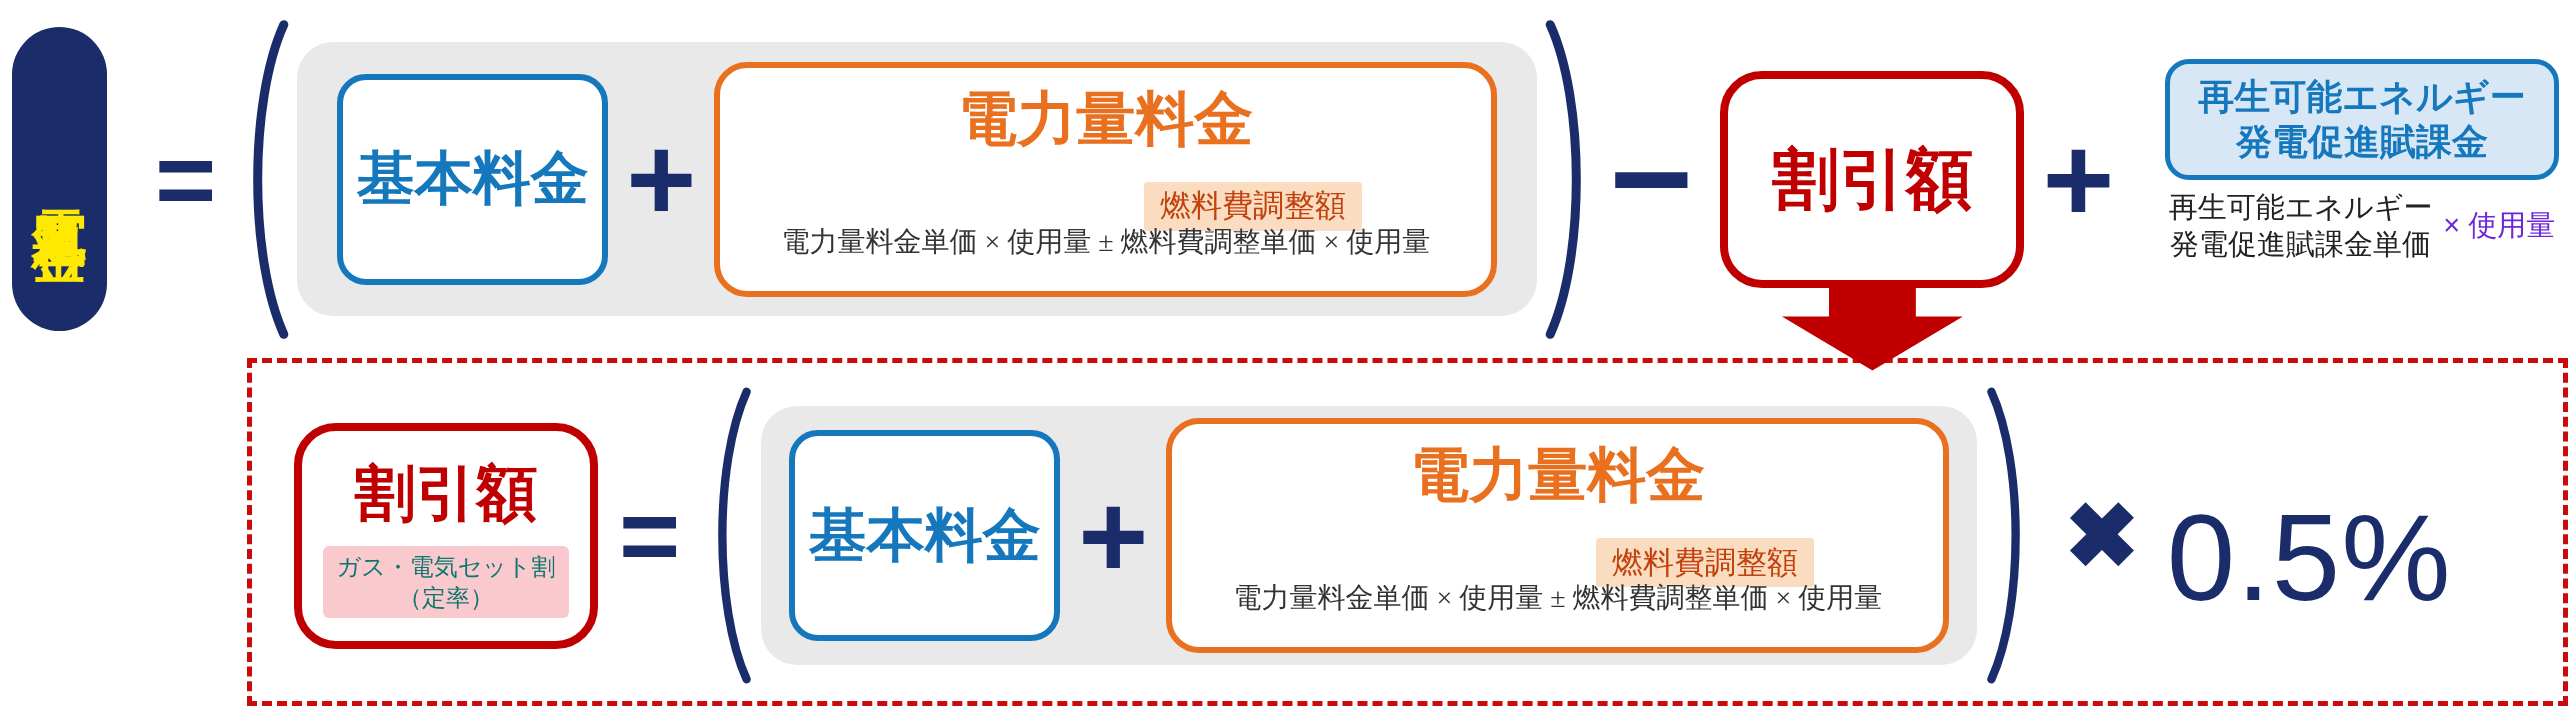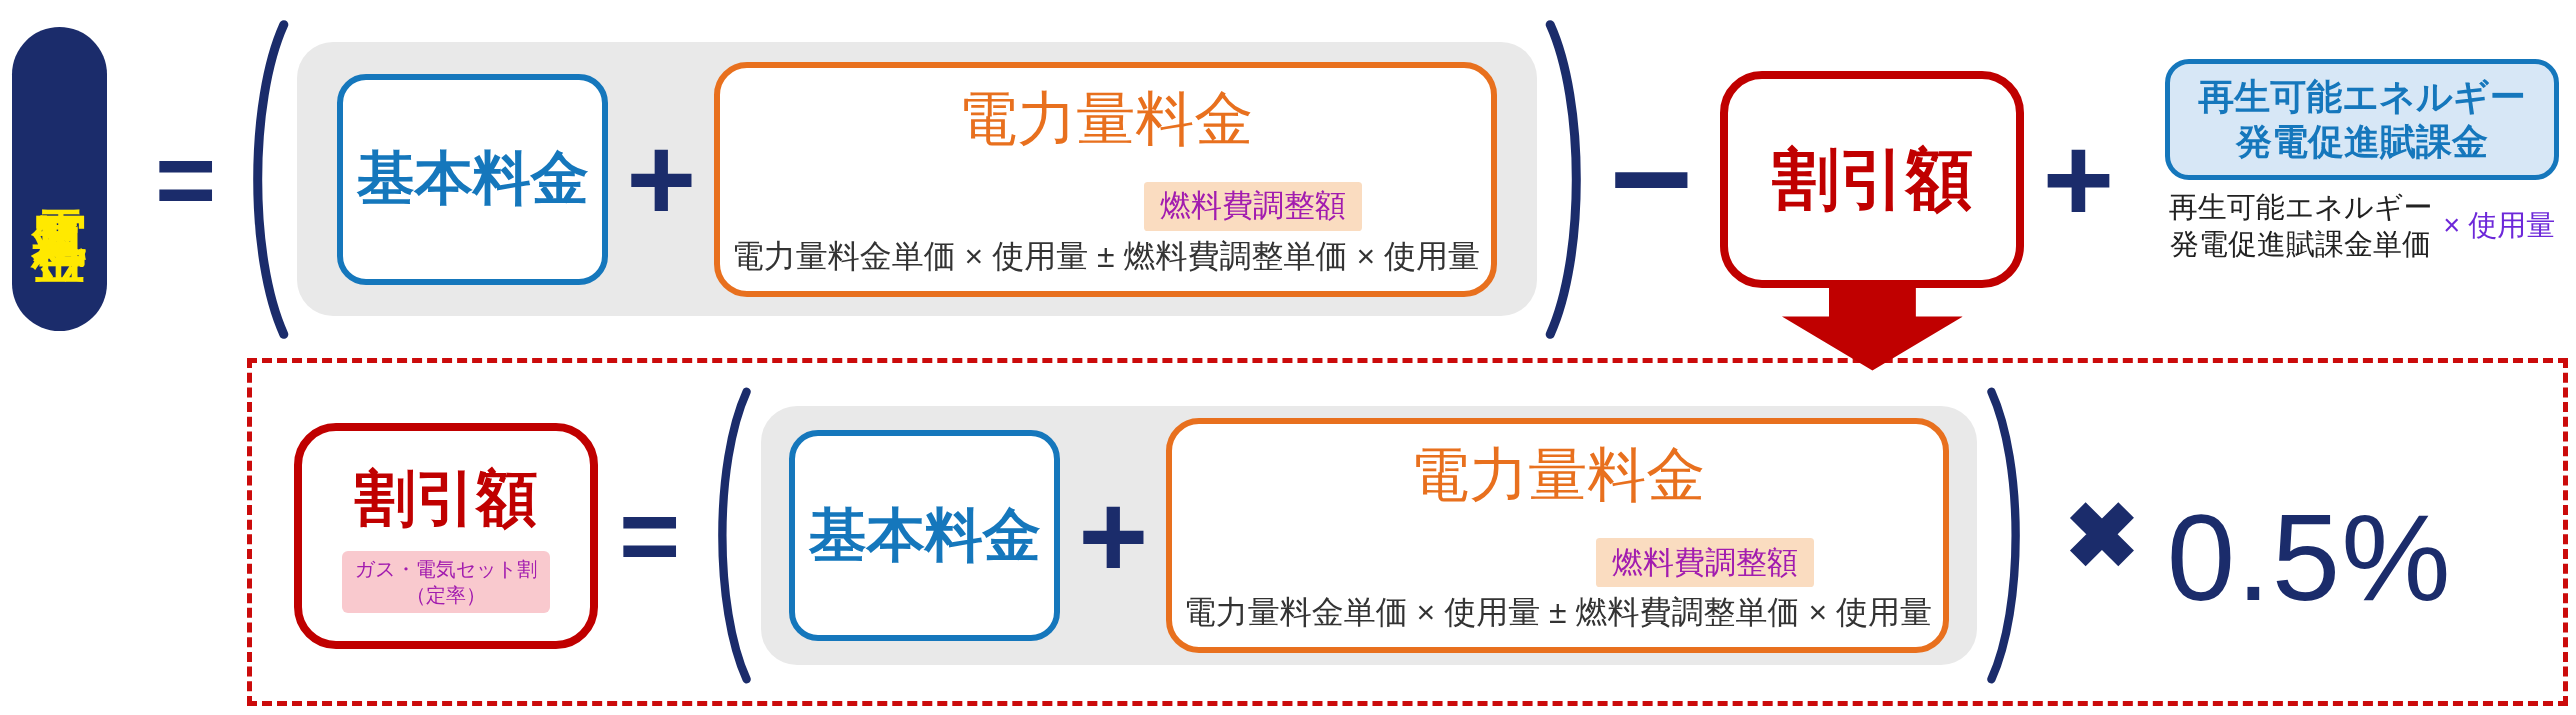--- a/index.html
+++ b/index.html
@@ -35,25 +35,25 @@
   .gray-box{width:1240px;height:274px;background:var(--gray);border-radius:36px;
     display:flex;align-items:center;justify-content:center;flex:none;}
   .gray-box.small{width:1216px;height:259px;}
   .basic-box{width:271px;height:211px;background:#fff;border:6.6px solid var(--blue);
     border-radius:29px;display:flex;align-items:center;justify-content:center;flex:none;font-family:Liberation Serif, serif;}
   .basic-box span{font-size:58px;font-weight:bold;color:var(--blue);}
   .gray-box .plus{font-size:120px;margin:0 18px;}
   .energy-box{width:783px;height:235px;background:#fff;border:6.6px solid var(--orange);
     border-radius:33px;position:relative;flex:none;}
   .energy-title{position:absolute;top:12px;left:0;width:100%;text-align:center;
-    font-size:59px;font-weight:normal;color:var(--orange);}
-  .fuel-tag{position:absolute;top:114px;left:55%;background:var(--orange-light);color:#a21caf;
+    font-size:59px;font-weight:bold;color:var(--orange);}
+  .fuel-tag{position:absolute;top:114px;left:55%;background:var(--orange-light);color:#c2410c;
     font-size:31px;padding:3.6px 15.7px;border-radius:3.6px;white-space:nowrap;}
-  .energy-formula{position:absolute;bottom:12px;left:50%;transform:translateX(-50%);
-    white-space:nowrap;font-size:32px;color:#333;}
+  .energy-formula{position:absolute;bottom:30px;left:50%;transform:translateX(-50%);
+    white-space:nowrap;font-size:28px;color:#333;font-family:Liberation Serif, serif;}
 
   .discount-wrap{position:relative;flex:none;margin-left:15px;}
   .discount-box{width:304px;height:217px;border:8.4px solid var(--red);border-radius:42px;
     background:#fff;display:flex;align-items:center;justify-content:center;}
   .discount-box span{font-size:67px;font-weight:bold;color:var(--red);}
   .down-arrow{position:absolute;left:50%;transform:translateX(-50%);top:calc(100% - 7.2px);
     width:181px;height:90px;background:var(--red);z-index:3;
     clip-path:polygon(26% 0,74% 0,74% 40%,100% 40%,50% 100%,0 40%,26% 40%);}
 
   .renew{display:flex;flex-direction:column;align-items:center;margin:-36px 0 0 33px;flex:none;}
@@ -65,21 +65,21 @@
   .renew-suffix{font-size:29px;color:#6d28d9;white-space:nowrap;}
 
   .dashed-box{position:absolute;left:247px;top:358px;width:2321px;height:348px;
     border:5.4px dashed #cb0b0b;display:flex;align-items:center;
     padding:7.2px 0 0 42px;z-index:1;}
   .discount2{width:304px;height:226px;border:8.4px solid var(--red);border-radius:42px;
     background:#fff;display:flex;flex-direction:column;align-items:center;justify-content:center;
     gap:10.8px;flex:none;}
   .discount2-title{font-size:61px;font-weight:bold;color:var(--red);}
   .discount2-sub{background:var(--pink);border-radius:6px;padding:4.8px 13.2px;text-align:center;}
-  .discount2-sub div{font-size:20px;color:#a21caf;line-height:1.3;white-space:nowrap;}
+  .discount2-sub div{font-size:24px;color:#0f766e;line-height:1.3;white-space:nowrap;}
   .rate{font-size:123px;color:var(--navy);letter-spacing:1.2px;flex:none;margin-top:44px;}
 </style>
 </head>
 <body>
 
 <div class="top-row">
 
   <div class="pill">
     <span>電気料金</span>
   </div>

